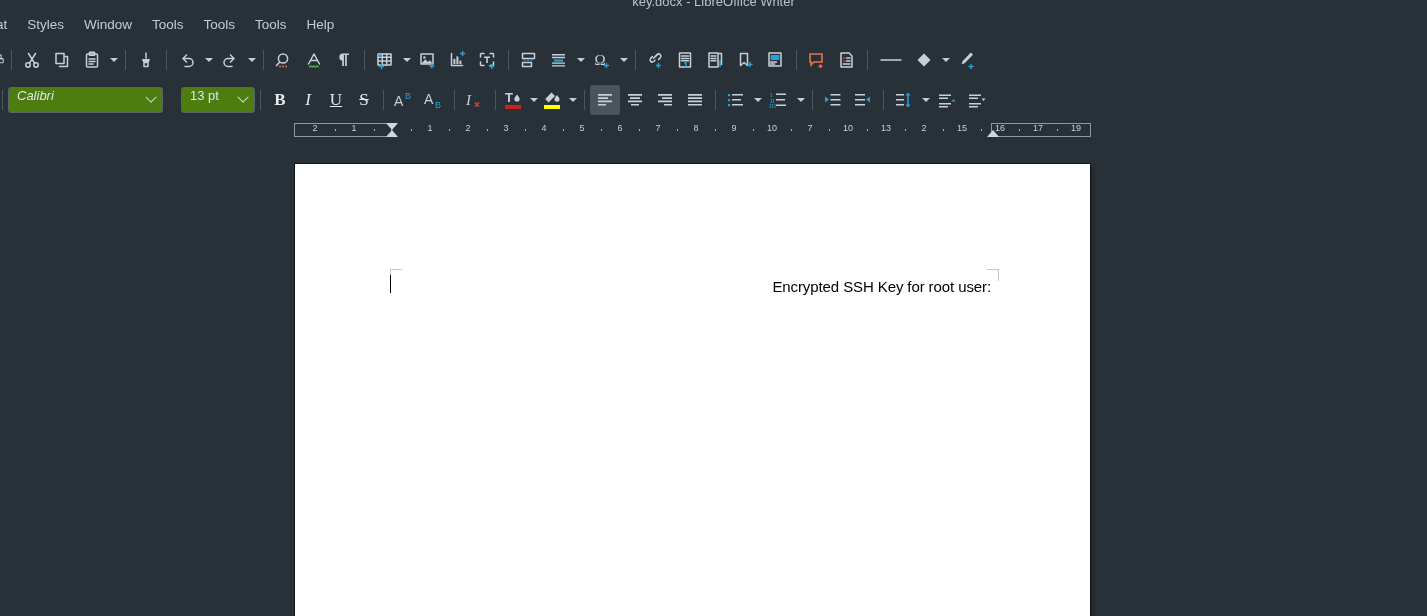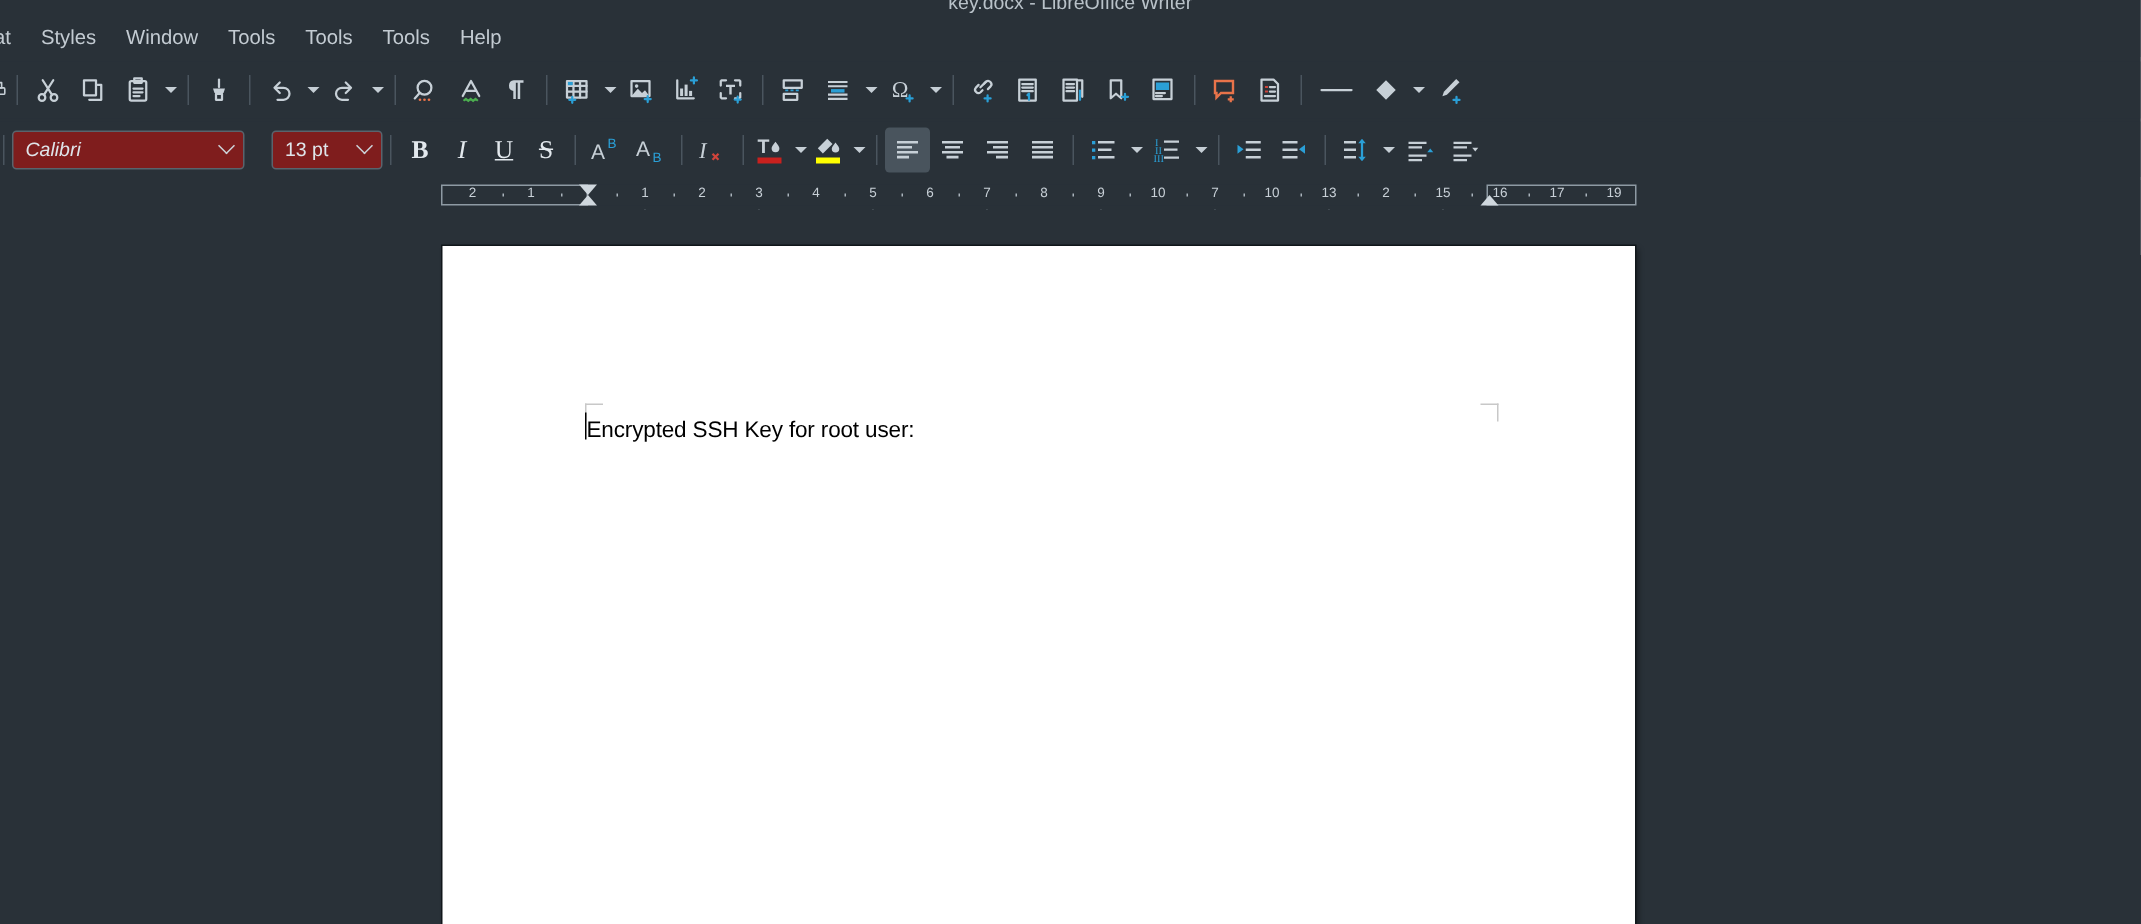--- a/index.html
+++ b/index.html
@@ -70,23 +70,23 @@
     border-top: 4px solid #c5ced5;
   }
   svg { display: block; }
   .st { stroke: #c7d0d7; fill: none; stroke-width: 1.5; stroke-linecap: round; stroke-linejoin: round; }
   .fl { fill: #c7d0d7; }
   .ac { fill: #2a9fd6; }
   .acs { stroke: #2a9fd6; fill: none; stroke-width: 1.5; stroke-linecap: round; }
 
   
   .combo {
-    height: 26px; background: #7f1d1d;
+    height: 26px; background: #4d7c0f;
     border: 1px solid #59646d; border-radius: 3px;
-    display: flex; align-items: center;
+    display: flex; 
     position: relative; flex: none;
   }
   .combo .val {
     font-size: 13px; color: #dfe5ea;
     padding-left: 8px; flex: 1; white-space: nowrap; overflow: hidden;
   }
   .combo.fontname { width: 155px; }
   .combo.fontname .val { font-style: italic; }
   .combo.fontsize { width: 74px; }
   .combo .arrow {
@@ -172,20 +172,21 @@
     box-shadow: 0 0 0 1px #10161a, 2px 2px 4px rgba(0,0,0,0.45);
   }
   .margin-mark {
     position: absolute; width: 12px; height: 12px;
   }
   .mm-tl { left: 95px; top: 105px; border-left: 1.5px solid #c8c8c8; border-top: 1.5px solid #c8c8c8; }
   .mm-tr { left: 692px; top: 105px; border-right: 1.5px solid #c8c8c8; border-top: 1.5px solid #c8c8c8; }
   .doc-body {
     position: absolute; left: 96px; top: 113px;
     width: 600px;
+    text-align: right;
   }
   .para {
     font-family: "Liberation Sans", sans-serif;
     font-size: 15px; color: #000000;
     line-height: 19px;
     letter-spacing: -0.1px;
   }
   .para-heading { margin-bottom: 21px; position: relative; }
   .caret {
     position: absolute; left: -1.5px; top: -2px;

